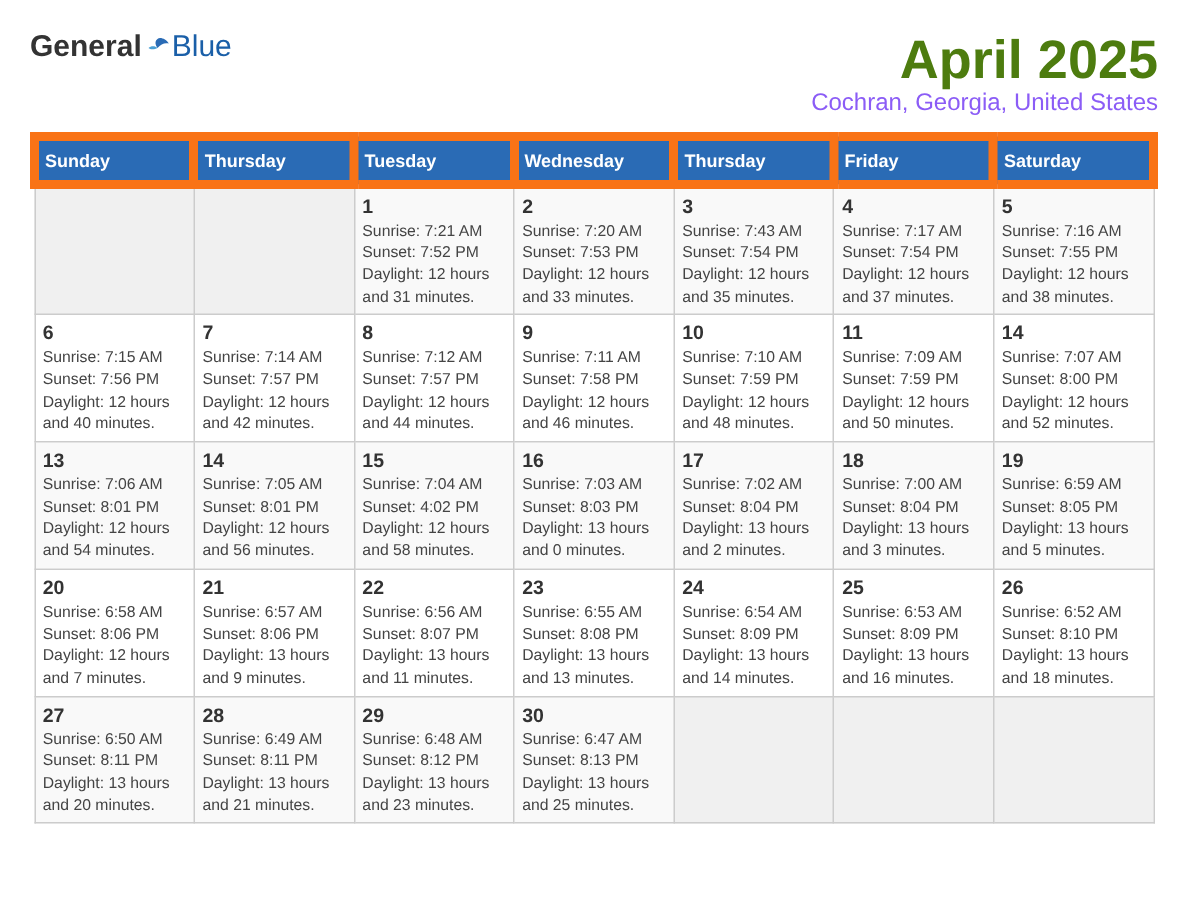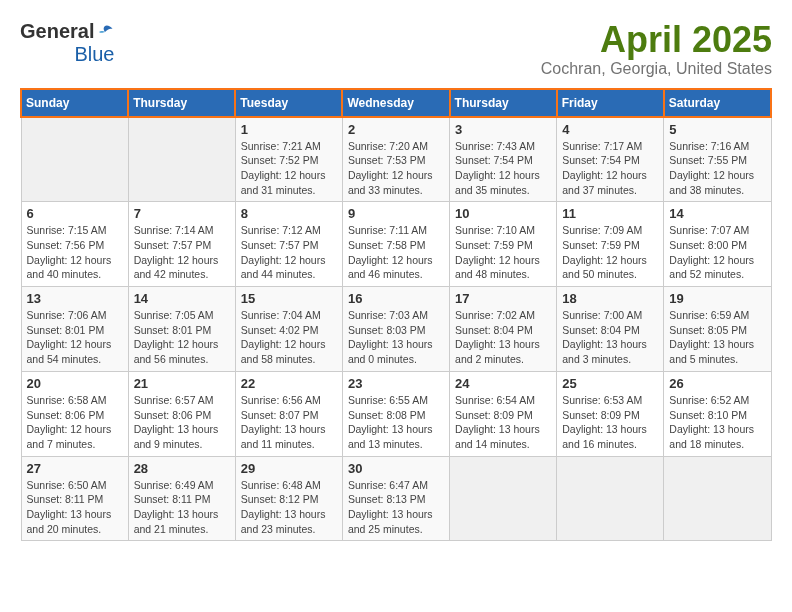--- a/index.html
+++ b/index.html
@@ -11,22 +11,22 @@
       padding: 20px;
     }
     .header {
       display: flex;
       justify-content: space-between;
       align-items: flex-start;
       margin-bottom: 10px;
     }
     .logo {
       display: flex;
-      flex-direction: column;
-      align-items: flex-end;
+      flex-direction: row;
+      align-items: center;
     }
     .logo-text {
       display: flex;
       align-items: center;
       gap: 0;
     }
     .logo-general {
       font-size: 20px;
       font-weight: bold;
       color: #333;
@@ -45,35 +45,35 @@
       text-align: right;
     }
     .main-title {
       font-size: 36px;
       font-weight: bold;
       color: #4d7c0f;
       line-height: 1.1;
     }
     .subtitle {
       font-size: 16px;
-      color: #737373;
+      color: #8b5cf6;
     }
     .calendar {
       width: 100%;
       border-collapse: collapse;
       font-size: 11px;
     }
     .calendar thead th {
       background: #2a6bb5;
       color: #fff;
       padding: 6px 4px;
       text-align: left;
       font-size: 12px;
       font-weight: bold;
-      border: 2px solid #f97316;
+      border: 6px solid #f97316;
     }
     .calendar tbody td {
       border: 1px solid #ccc;
       vertical-align: top;
       padding: 4px 5px;
       width: 107px;
       min-height: 80px;
       background: #fff;
     }
     .calendar tbody tr:nth-child(odd) td {

